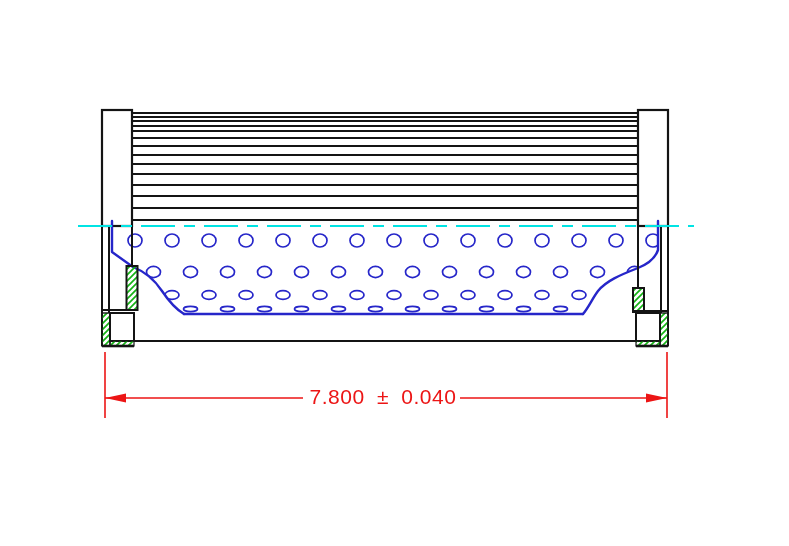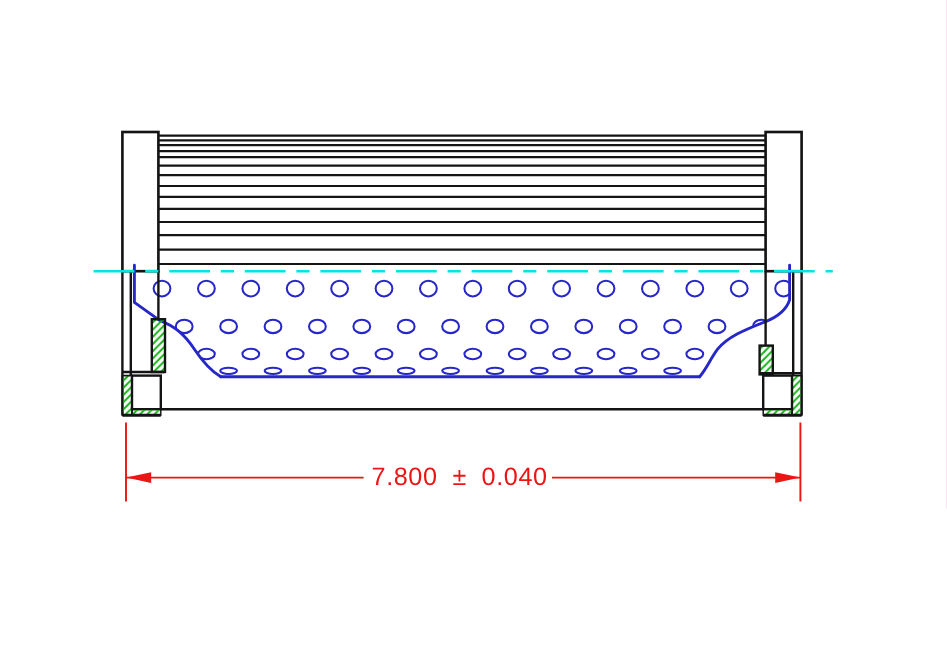--- a/index.html
+++ b/index.html
@@ -1,16 +1,16 @@
 <!DOCTYPE html>
 <html><head>
 <meta charset="utf-8">
 <style>
   html,body{margin:0;padding:0;background:#ffffff;}
-  .stage{position:relative;width:789px;height:546px;background:#f9a8d4;overflow:hidden;
+  .stage{position:relative;width:789px;height:546px;background:#3b82f6;overflow:hidden;
          font-family:"Liberation Sans",sans-serif;}
   svg{display:block;}
   text{font-family:"Liberation Sans",sans-serif;}
 </style>
 </head>
 <body>
 
 <div class="stage">
   <svg id="dwg" width="789" height="546" viewBox="0 0 789 546">
     <g>

